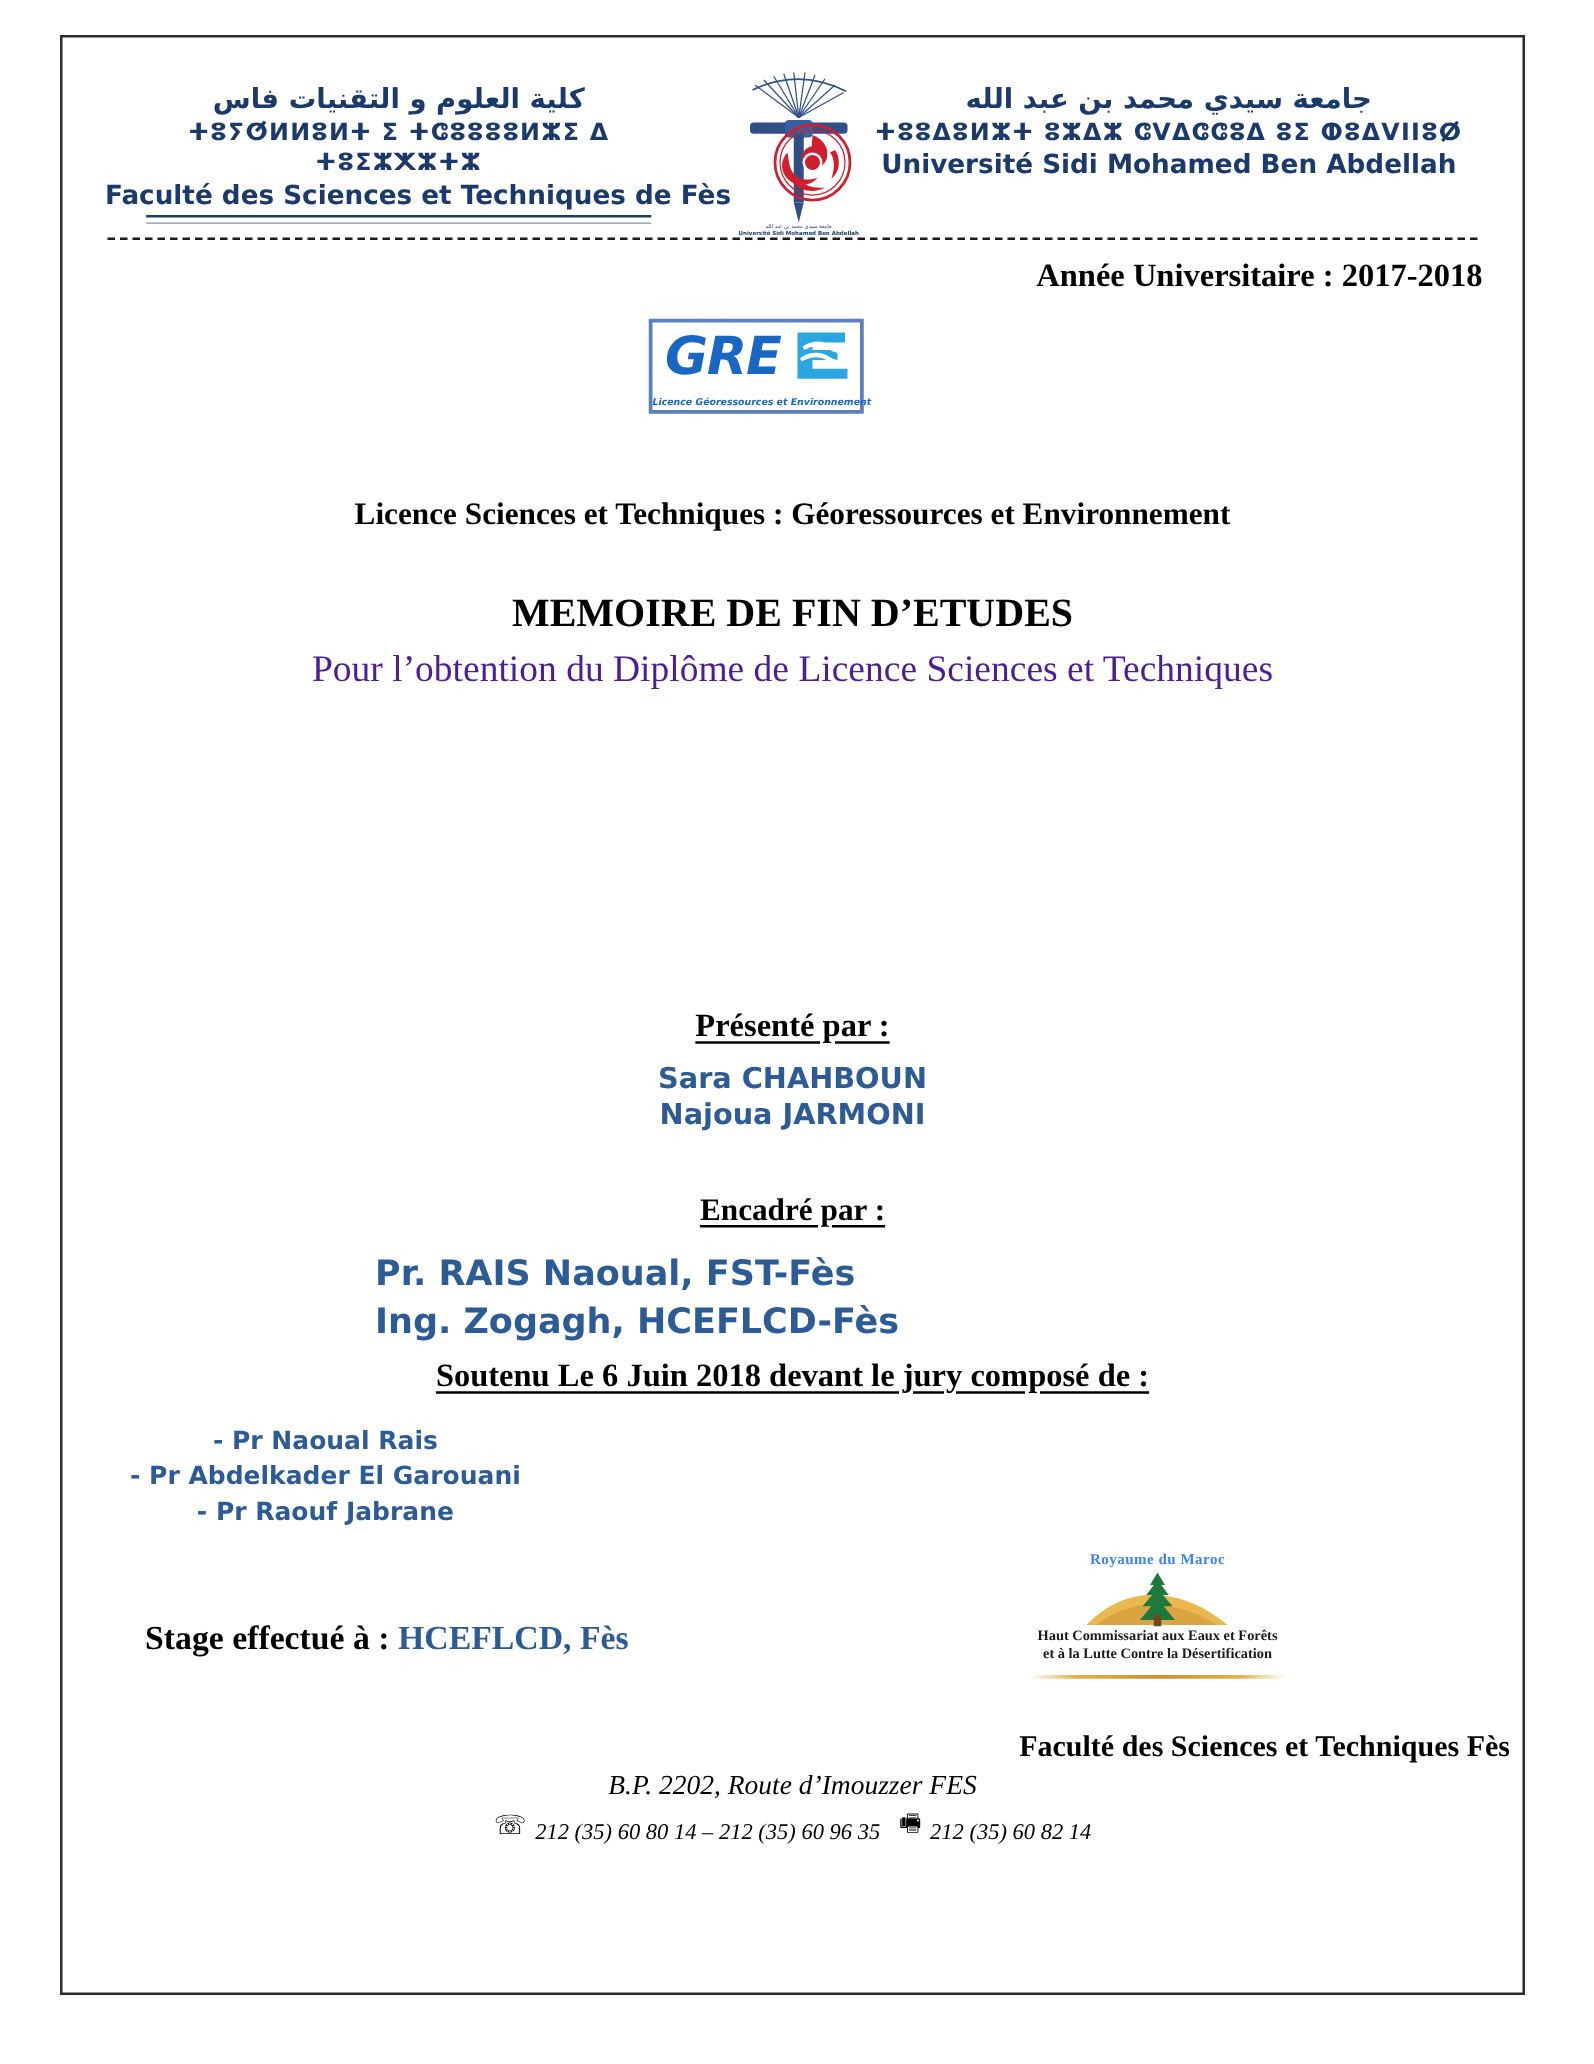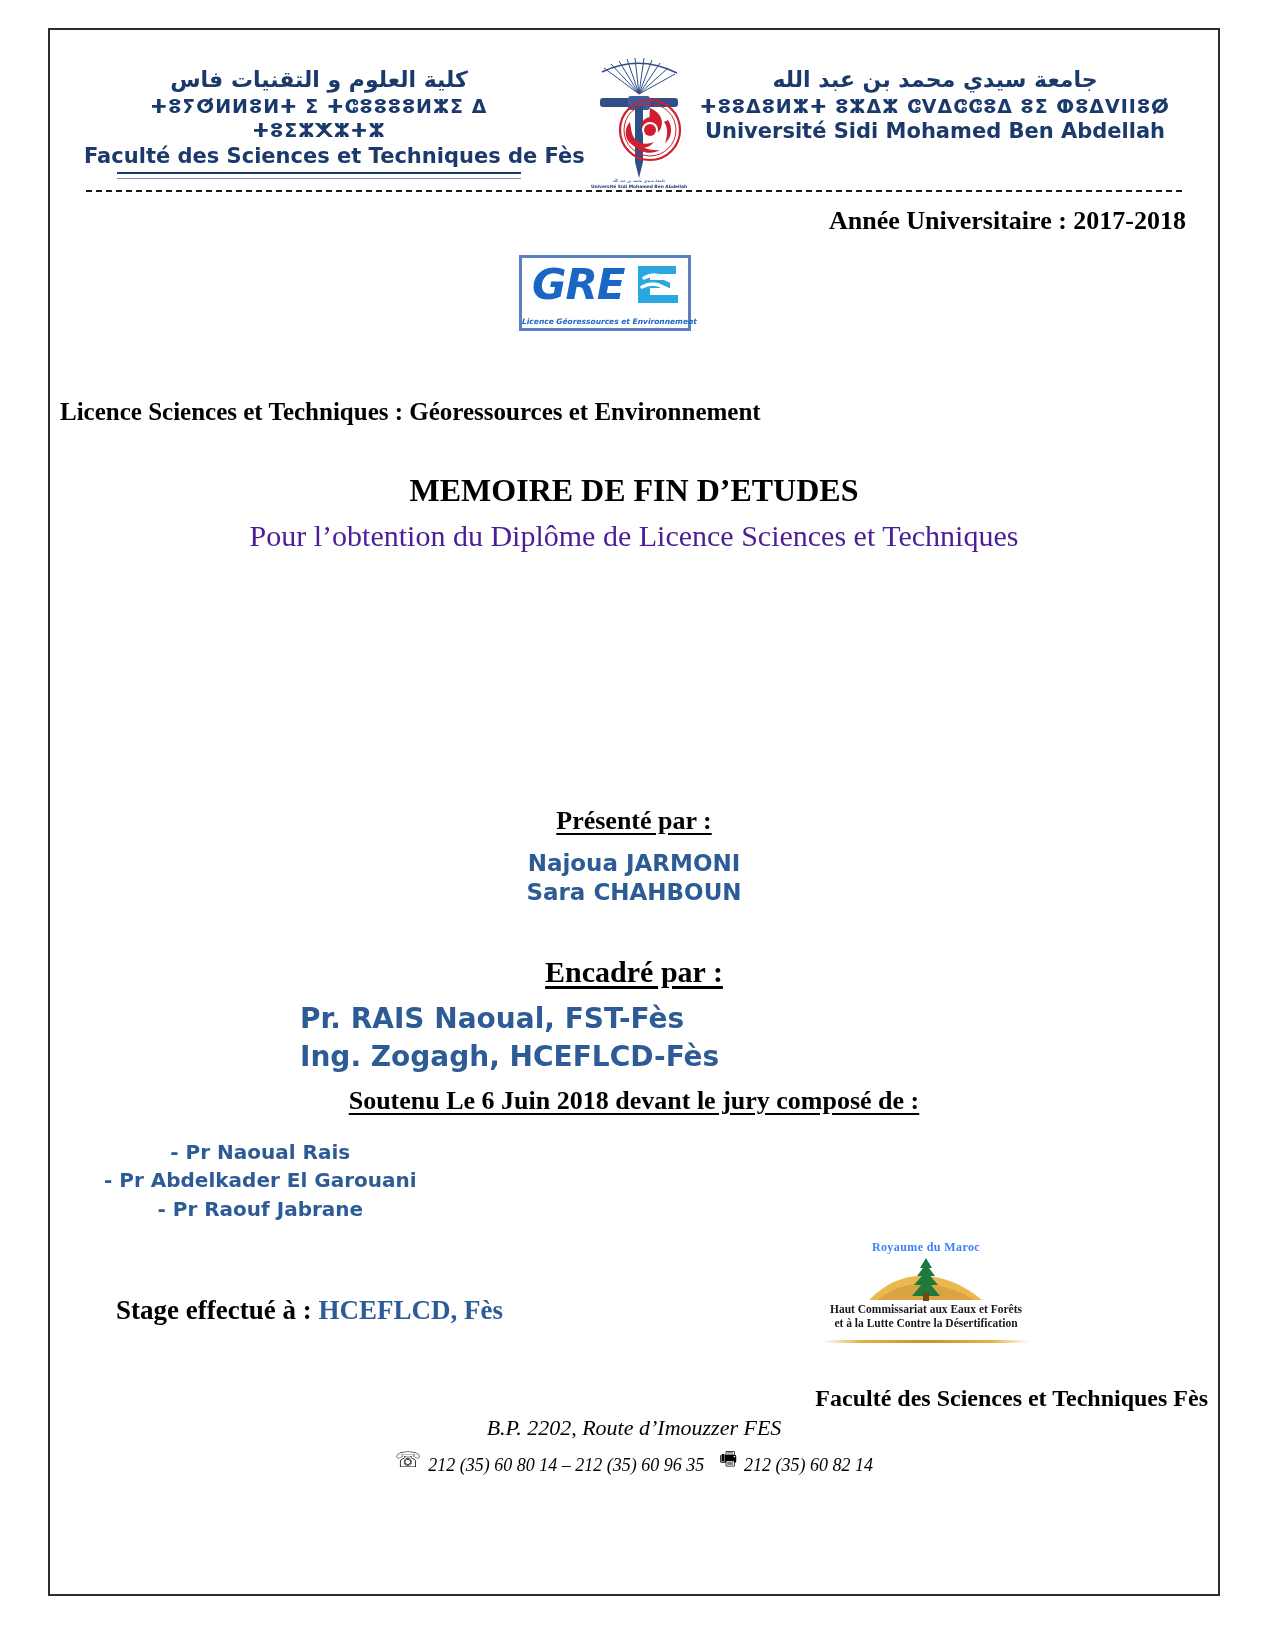--- a/index.html
+++ b/index.html
@@ -174,21 +174,21 @@
     color: #1a66c4;
     white-space: nowrap;
   }
 
   
   .degree-line {
     position: absolute;
     left: 0;
     top: 358px;
     width: 1148px;
-    text-align: left;
+    text-align: center;
     font-size: 25px;
     font-weight: bold;
     color: #000;
   }
 
   .memoire {
     position: absolute;
     left: 0;
     top: 432px;
     width: 1148px;
@@ -276,21 +276,21 @@
     line-height: 1.25;
   }
 
   
   .encadre-label {
     position: absolute;
     left: 0;
     top: 915px;
     width: 1148px;
     text-align: center;
-    font-size: 30px;
+    font-size: 25px;
     font-weight: bold;
     color: #000;
   }
   .encadre-label span {
     text-decoration: underline;
     text-underline-offset: 4px;
   }
   .supervisors {
     position: absolute;
     left: 240px;
@@ -522,22 +522,22 @@
 
     <div class="degree-line">Licence Sciences et Techniques : Géoressources et Environnement</div>
     <div class="memoire">MEMOIRE DE FIN D’ETUDES</div>
     <div class="pour-obtention">Pour l’obtention du Diplôme de Licence Sciences et Techniques</div>
 
 
     <div class="presente-label">
       <span>Présenté par :</span>
     </div>
     <div class="authors">
+      <div>Sara CHAHBOUN</div>
       <div>Najoua JARMONI</div>
-      <div>Sara CHAHBOUN</div>
     </div>
 
     <div class="encadre-label">
       <span>Encadré par :</span>
     </div>
     <div class="supervisors">
       <div>Pr. RAIS Naoual, FST-Fès</div>
       <div>Ing. Zogagh, HCEFLCD-Fès</div>
     </div>
 

